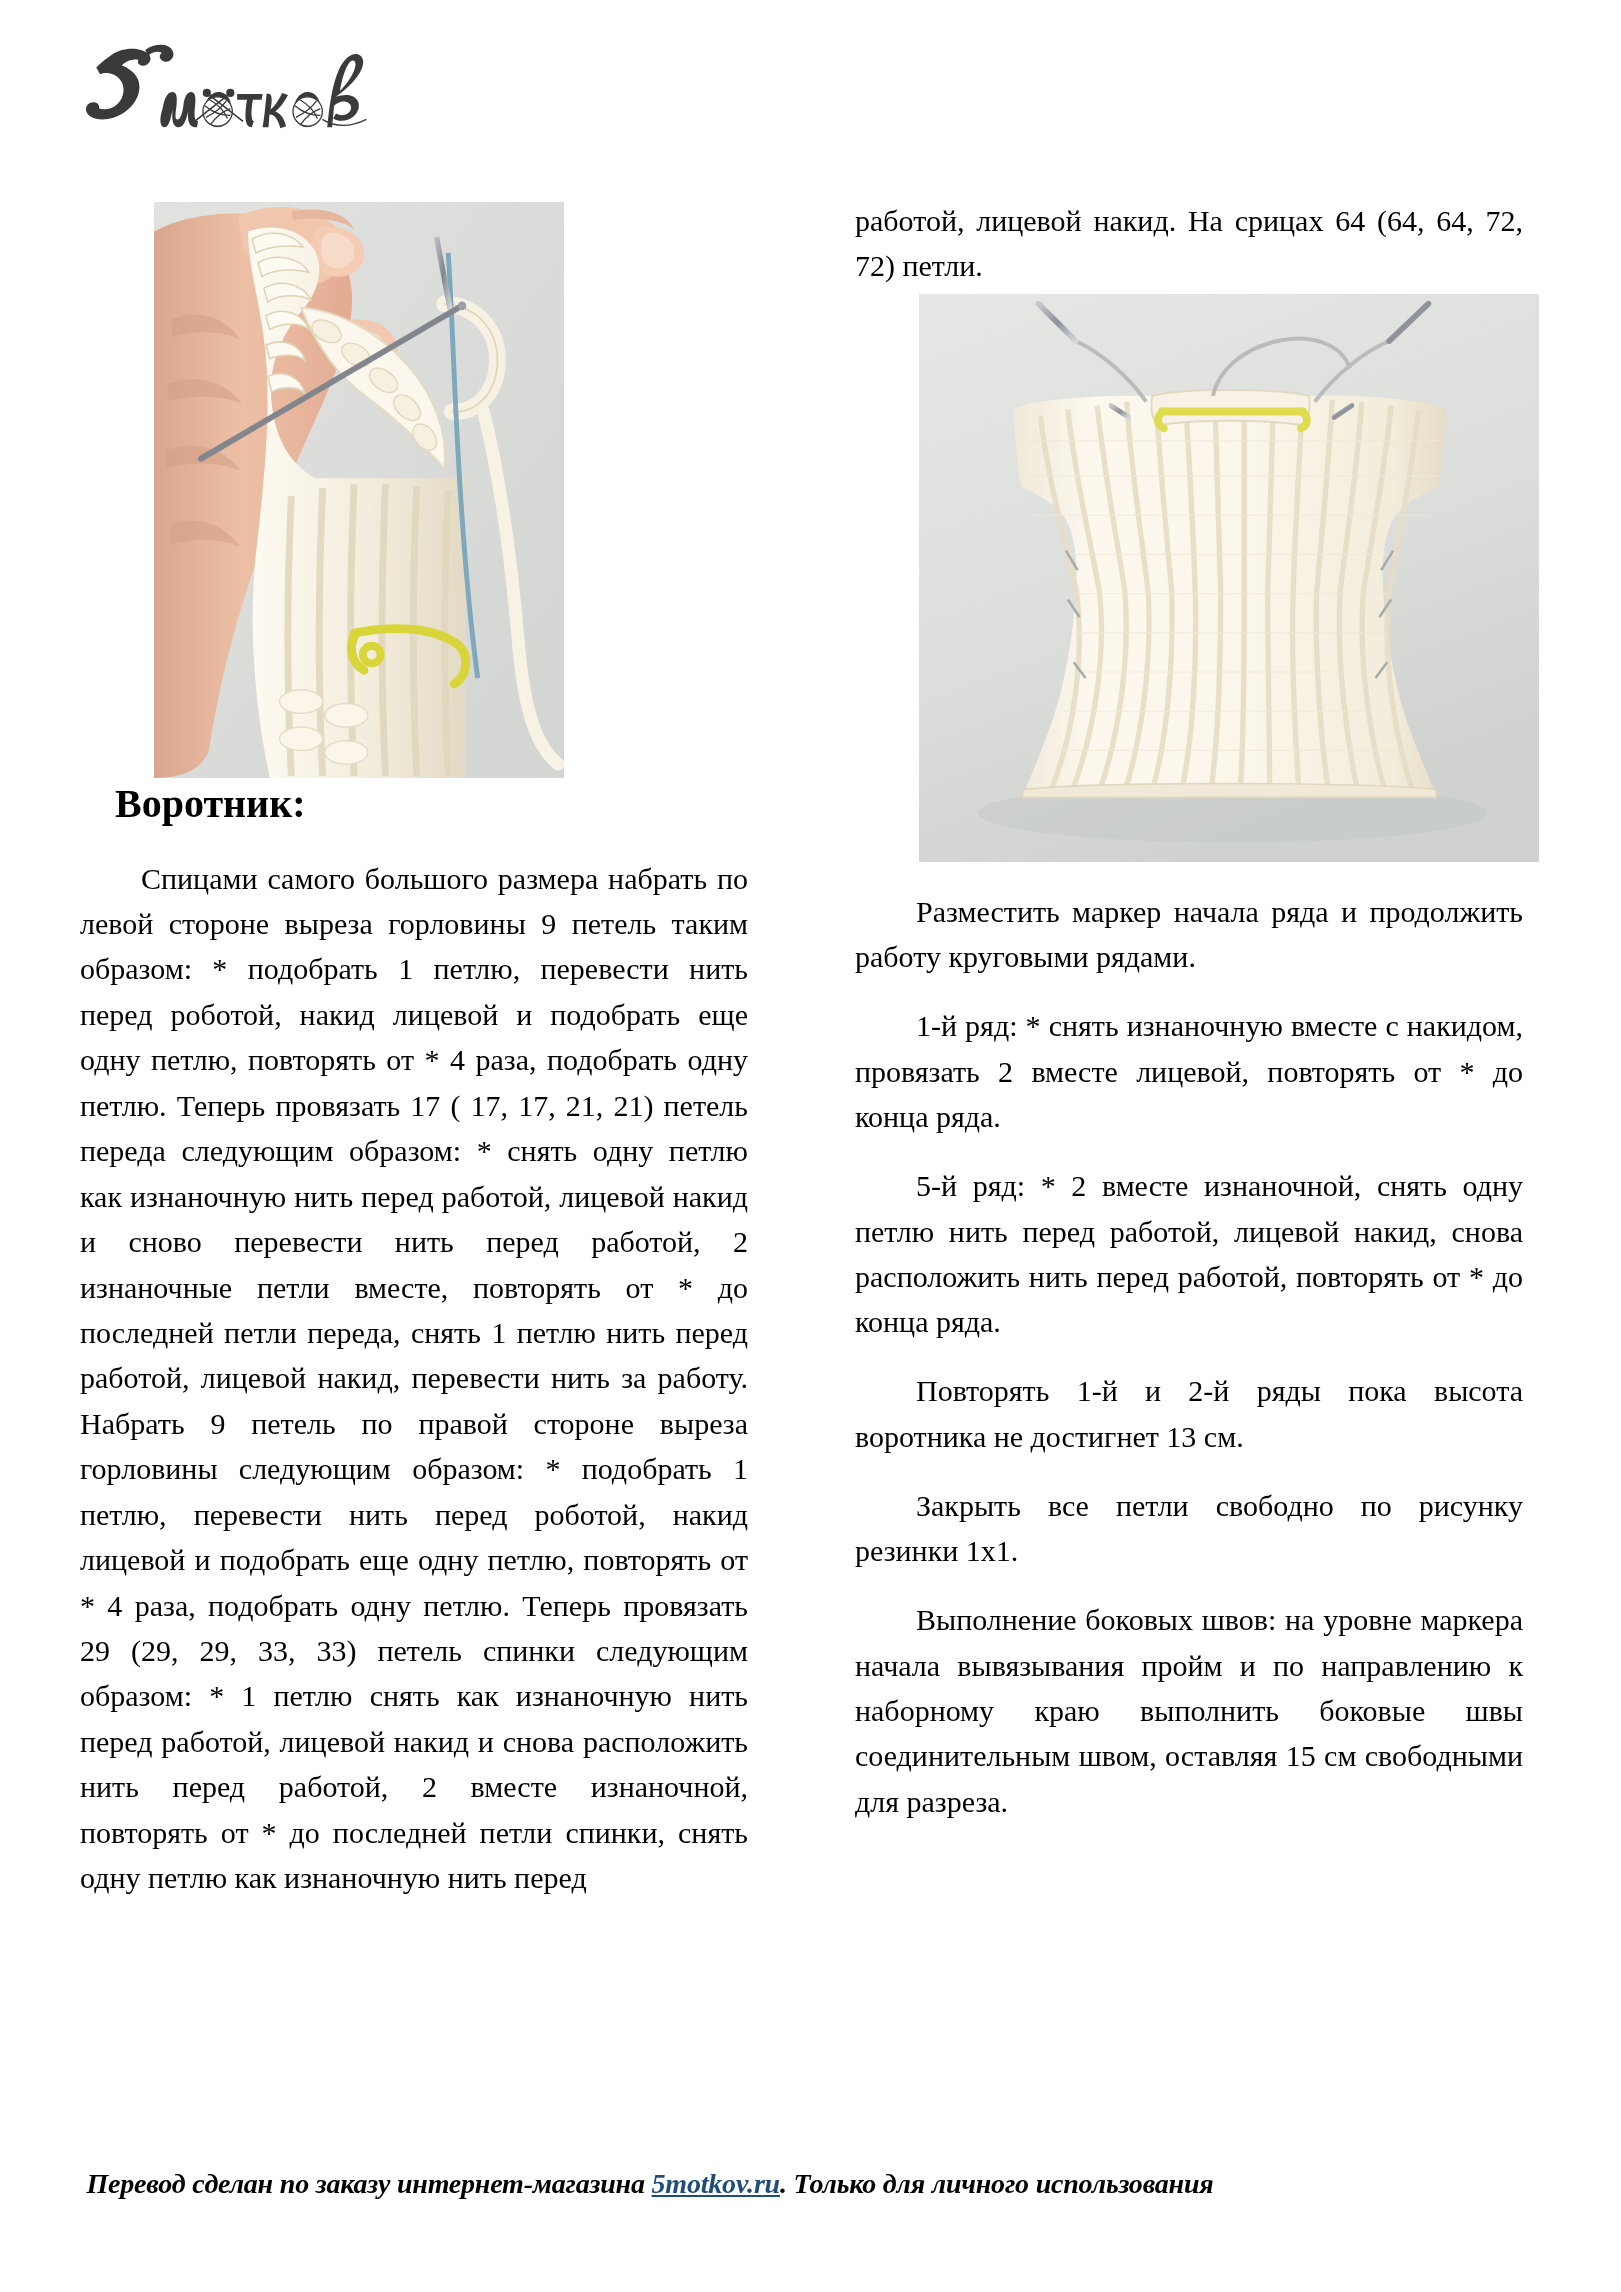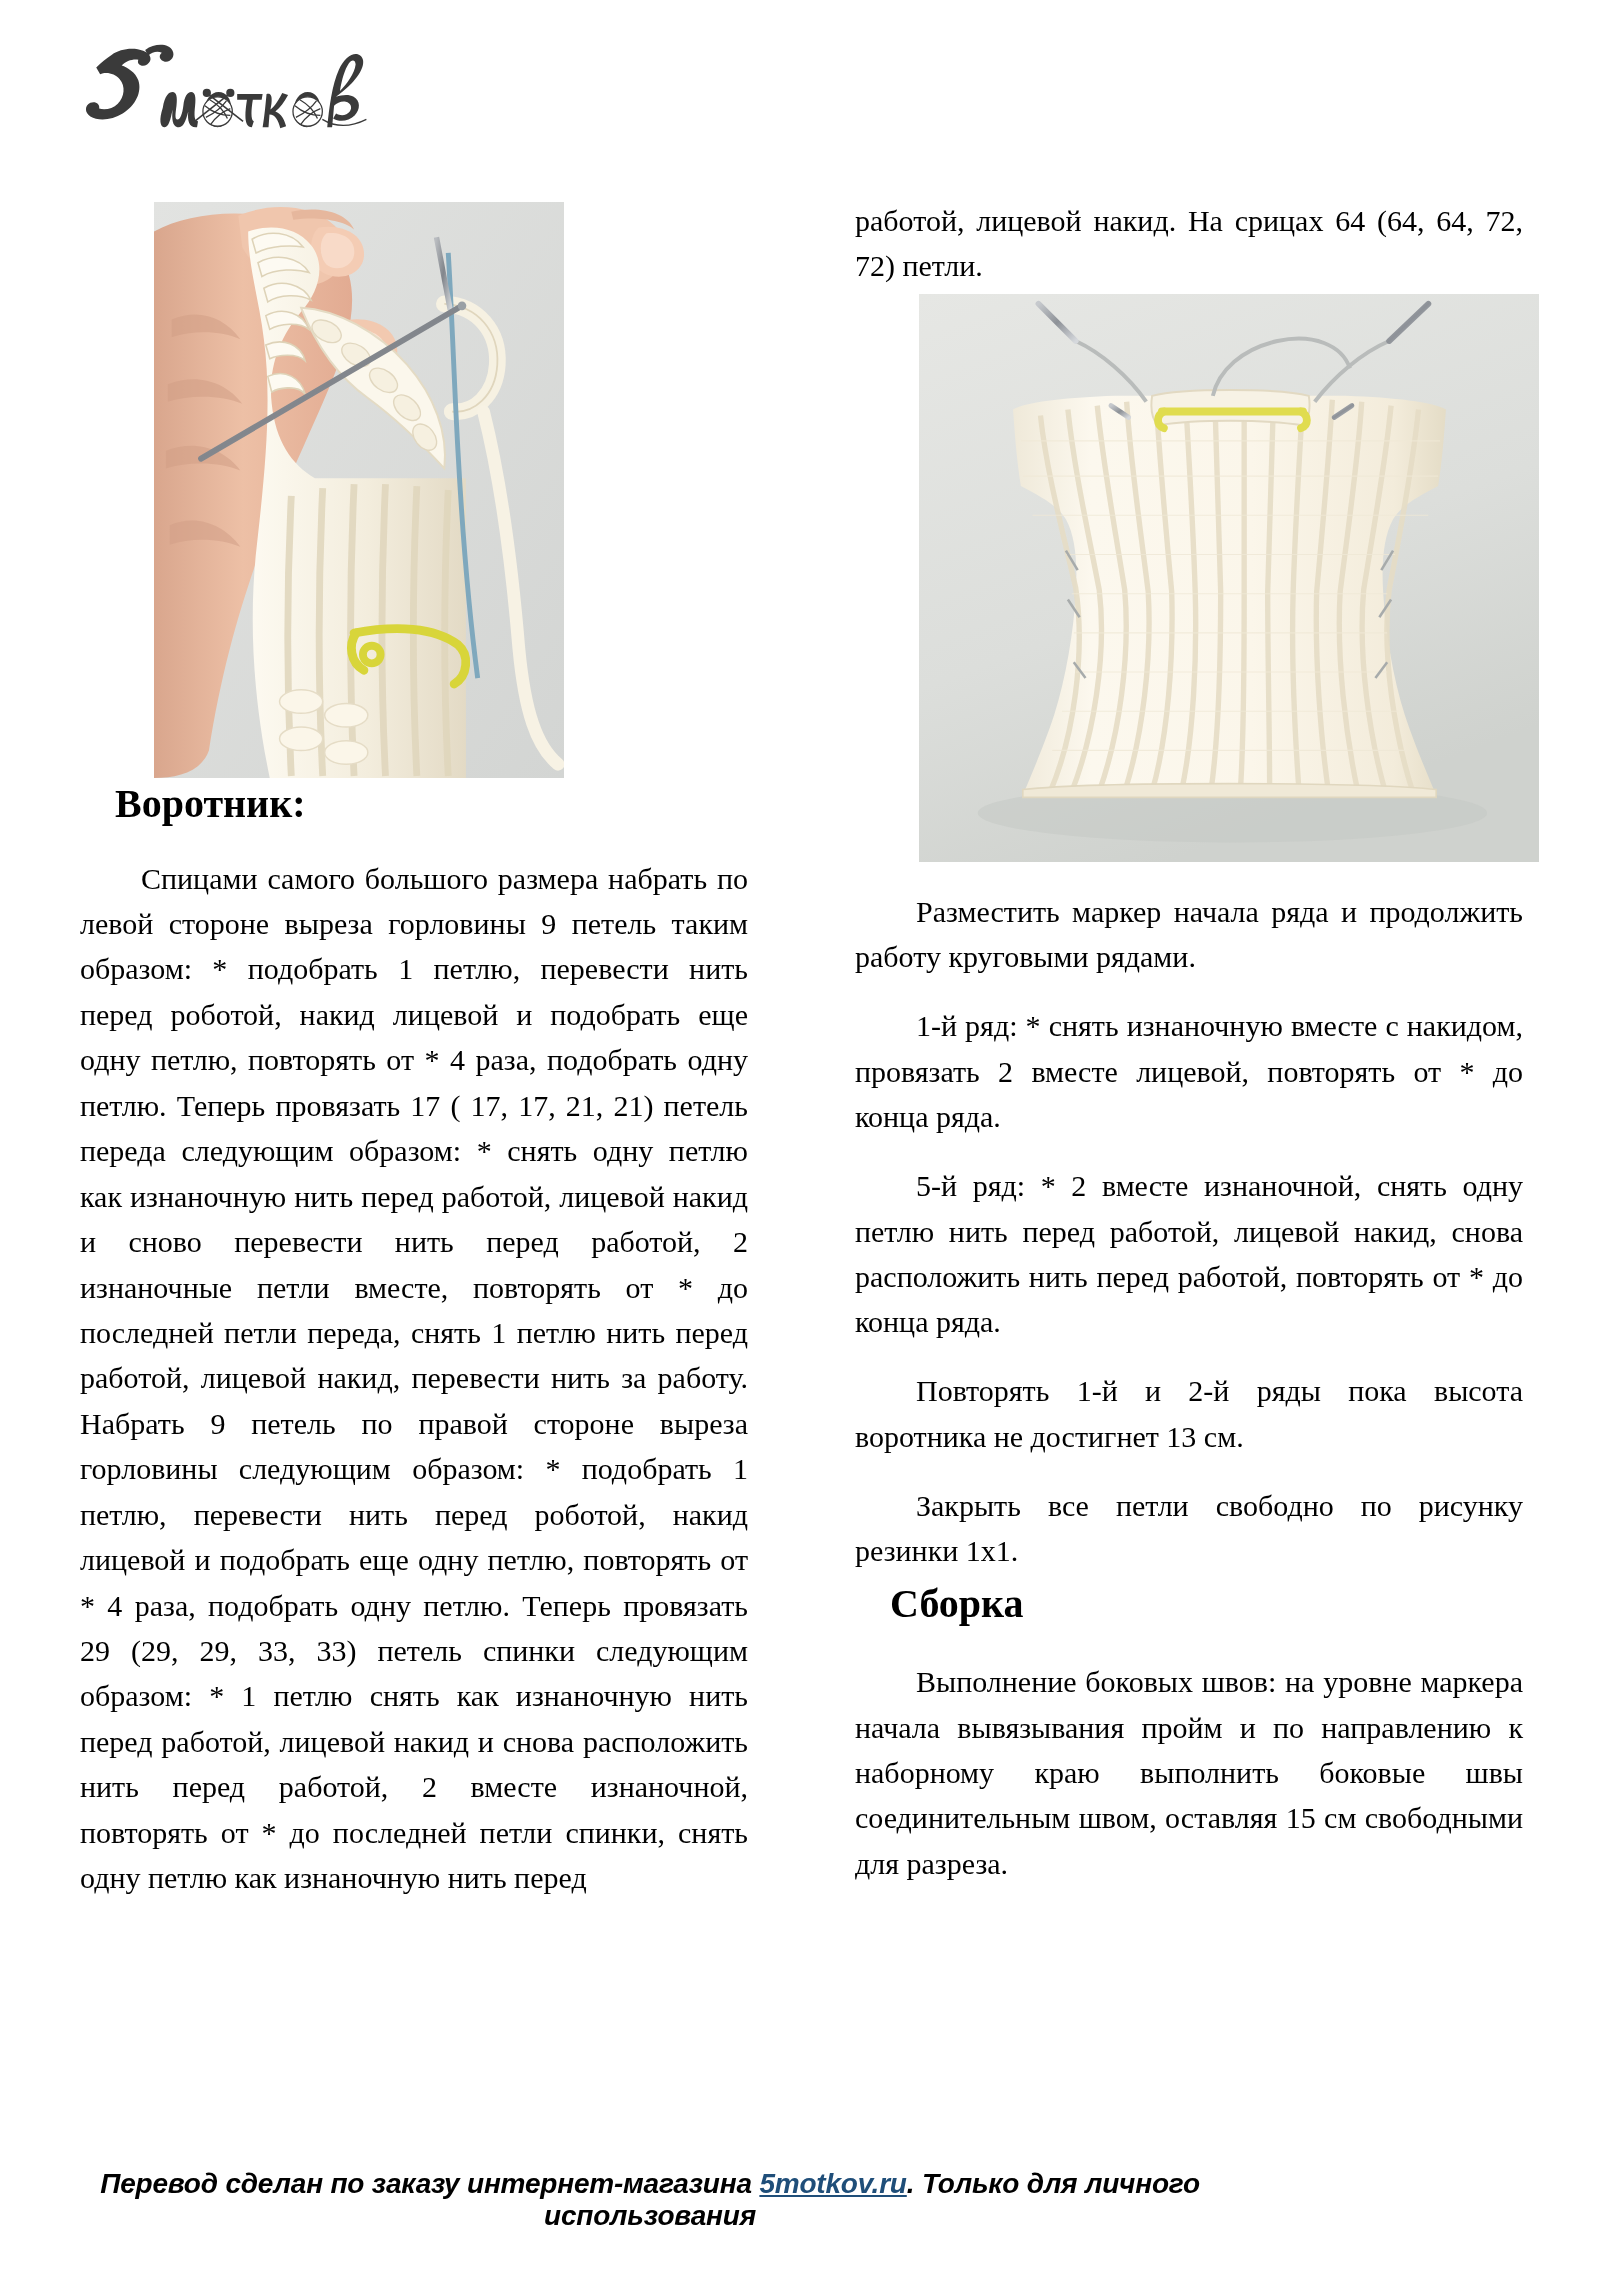--- a/index.html
+++ b/index.html
@@ -85,21 +85,21 @@
   .photo-slot-left { height: 588px; }
   .photo-slot-right { height: 588px; }
 
   
   .footer {
     position: absolute;
     left: 0;
     top: 2168px;
     width: 1300px;
     text-align: center;
-    font-family: Liberation Sans, sans-serif;
+    font-family: Liberation Serif, serif;
     font-style: italic;
     font-weight: bold;
     font-size: 28px;
     letter-spacing: -0.2px;
   }
   .footer .link {
     color: #1f4e79;
     text-decoration: underline;
   }
 </style>
@@ -297,21 +297,20 @@
     <p class="para noindent">работой, лицевой накид. На срицах 64 (64, 64, 72, 72) петли.</p>
 
     <div class="photo-slot-right"></div>
 
     <p class="para">Разместить маркер начала ряда и продолжить работу круговыми рядами.</p>
     <p class="para">1-й ряд: * снять изнаночную вместе с накидом, провязать 2 вместе лицевой, повторять от * до конца ряда.</p>
     <p class="para">5-й ряд: * 2 вместе изнаночной, снять одну петлю нить перед работой, лицевой накид, снова расположить нить перед работой, повторять от * до конца ряда.</p>
     <p class="para">Повторять 1-й и 2-й ряды пока высота воротника не достигнет 13 см.</p>
     <p class="para">Закрыть все петли свободно по рисунку резинки 1х1.</p>
 
-    <h2 class="heading tight">Сборка</h2>
 
     <p class="para">Выполнение боковых швов: на уровне маркера начала вывязывания пройм и по направлению к наборному краю выполнить боковые швы соединительным швом, оставляя 15 см свободными для разреза.</p>
   </div>
 
   <div class="photo photo-right">
     <svg viewBox="0 0 633 580" xmlns="http://www.w3.org/2000/svg" preserveAspectRatio="none" aria-hidden="true">
       <defs>
         <linearGradient id="bgR" x1="0" y1="0" x2="0.4" y2="1">
           <stop offset="0%" stop-color="#e6e7e4"></stop>
           <stop offset="60%" stop-color="#dcdedb"></stop>

